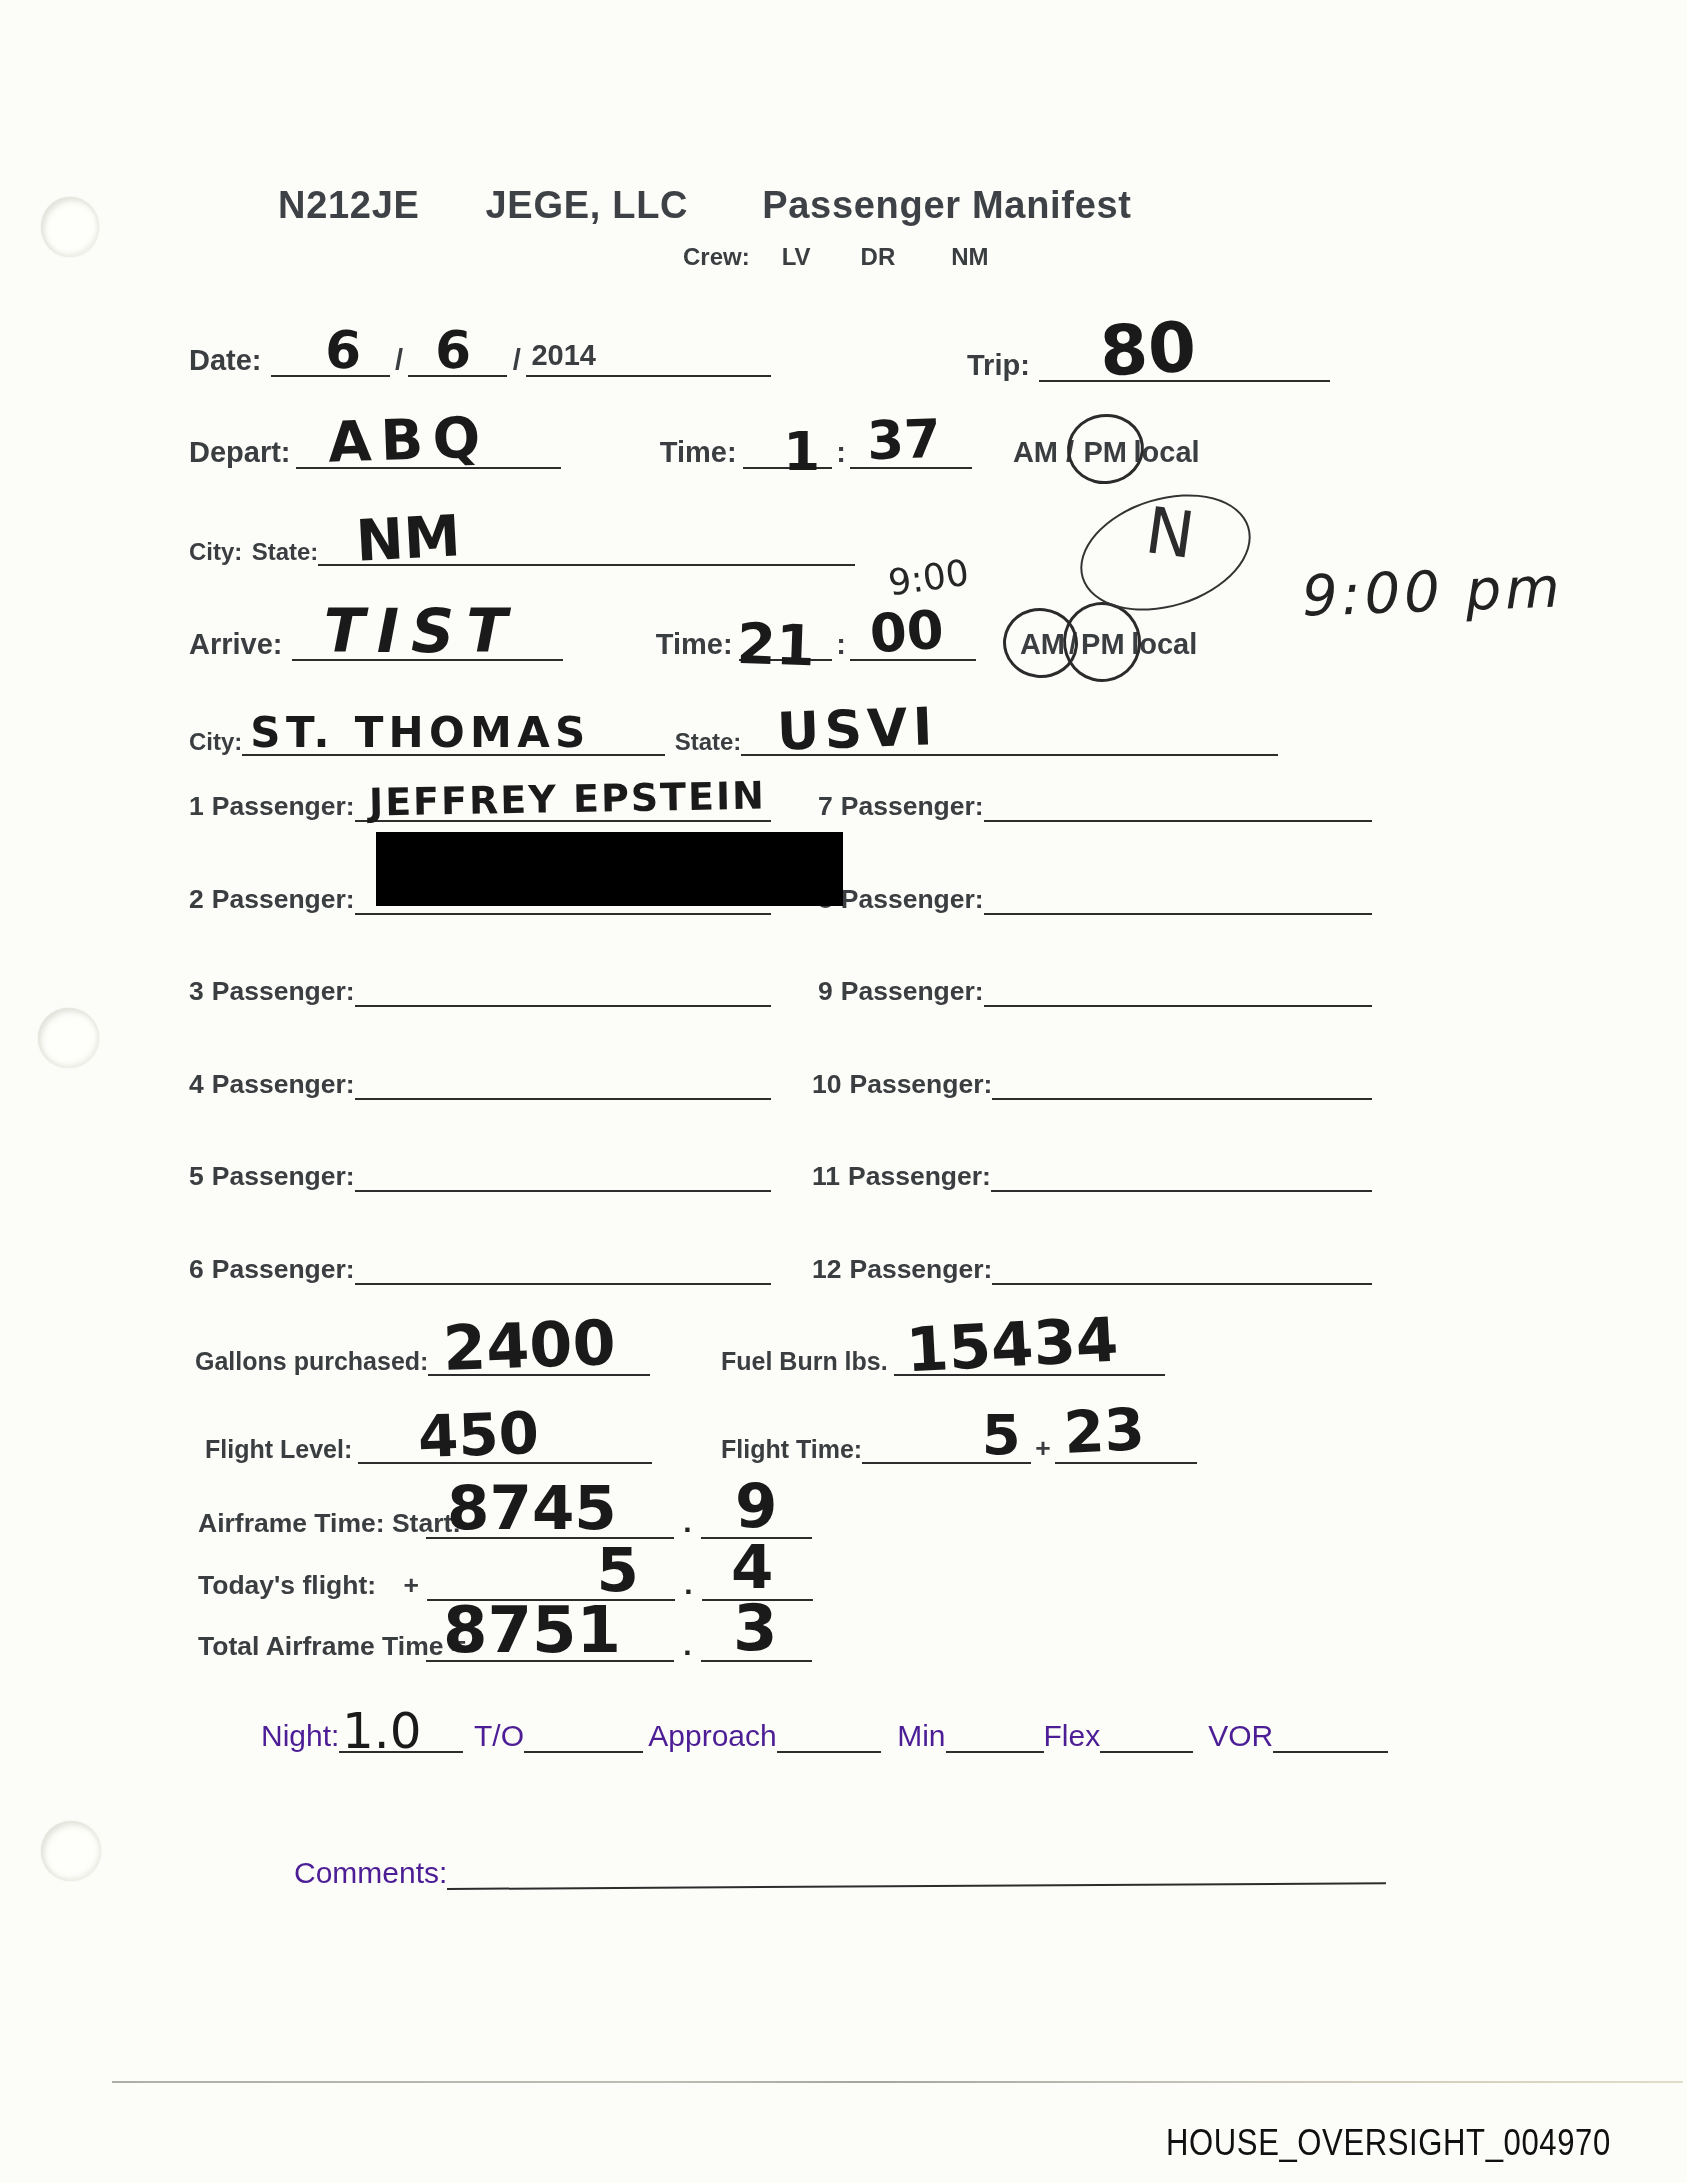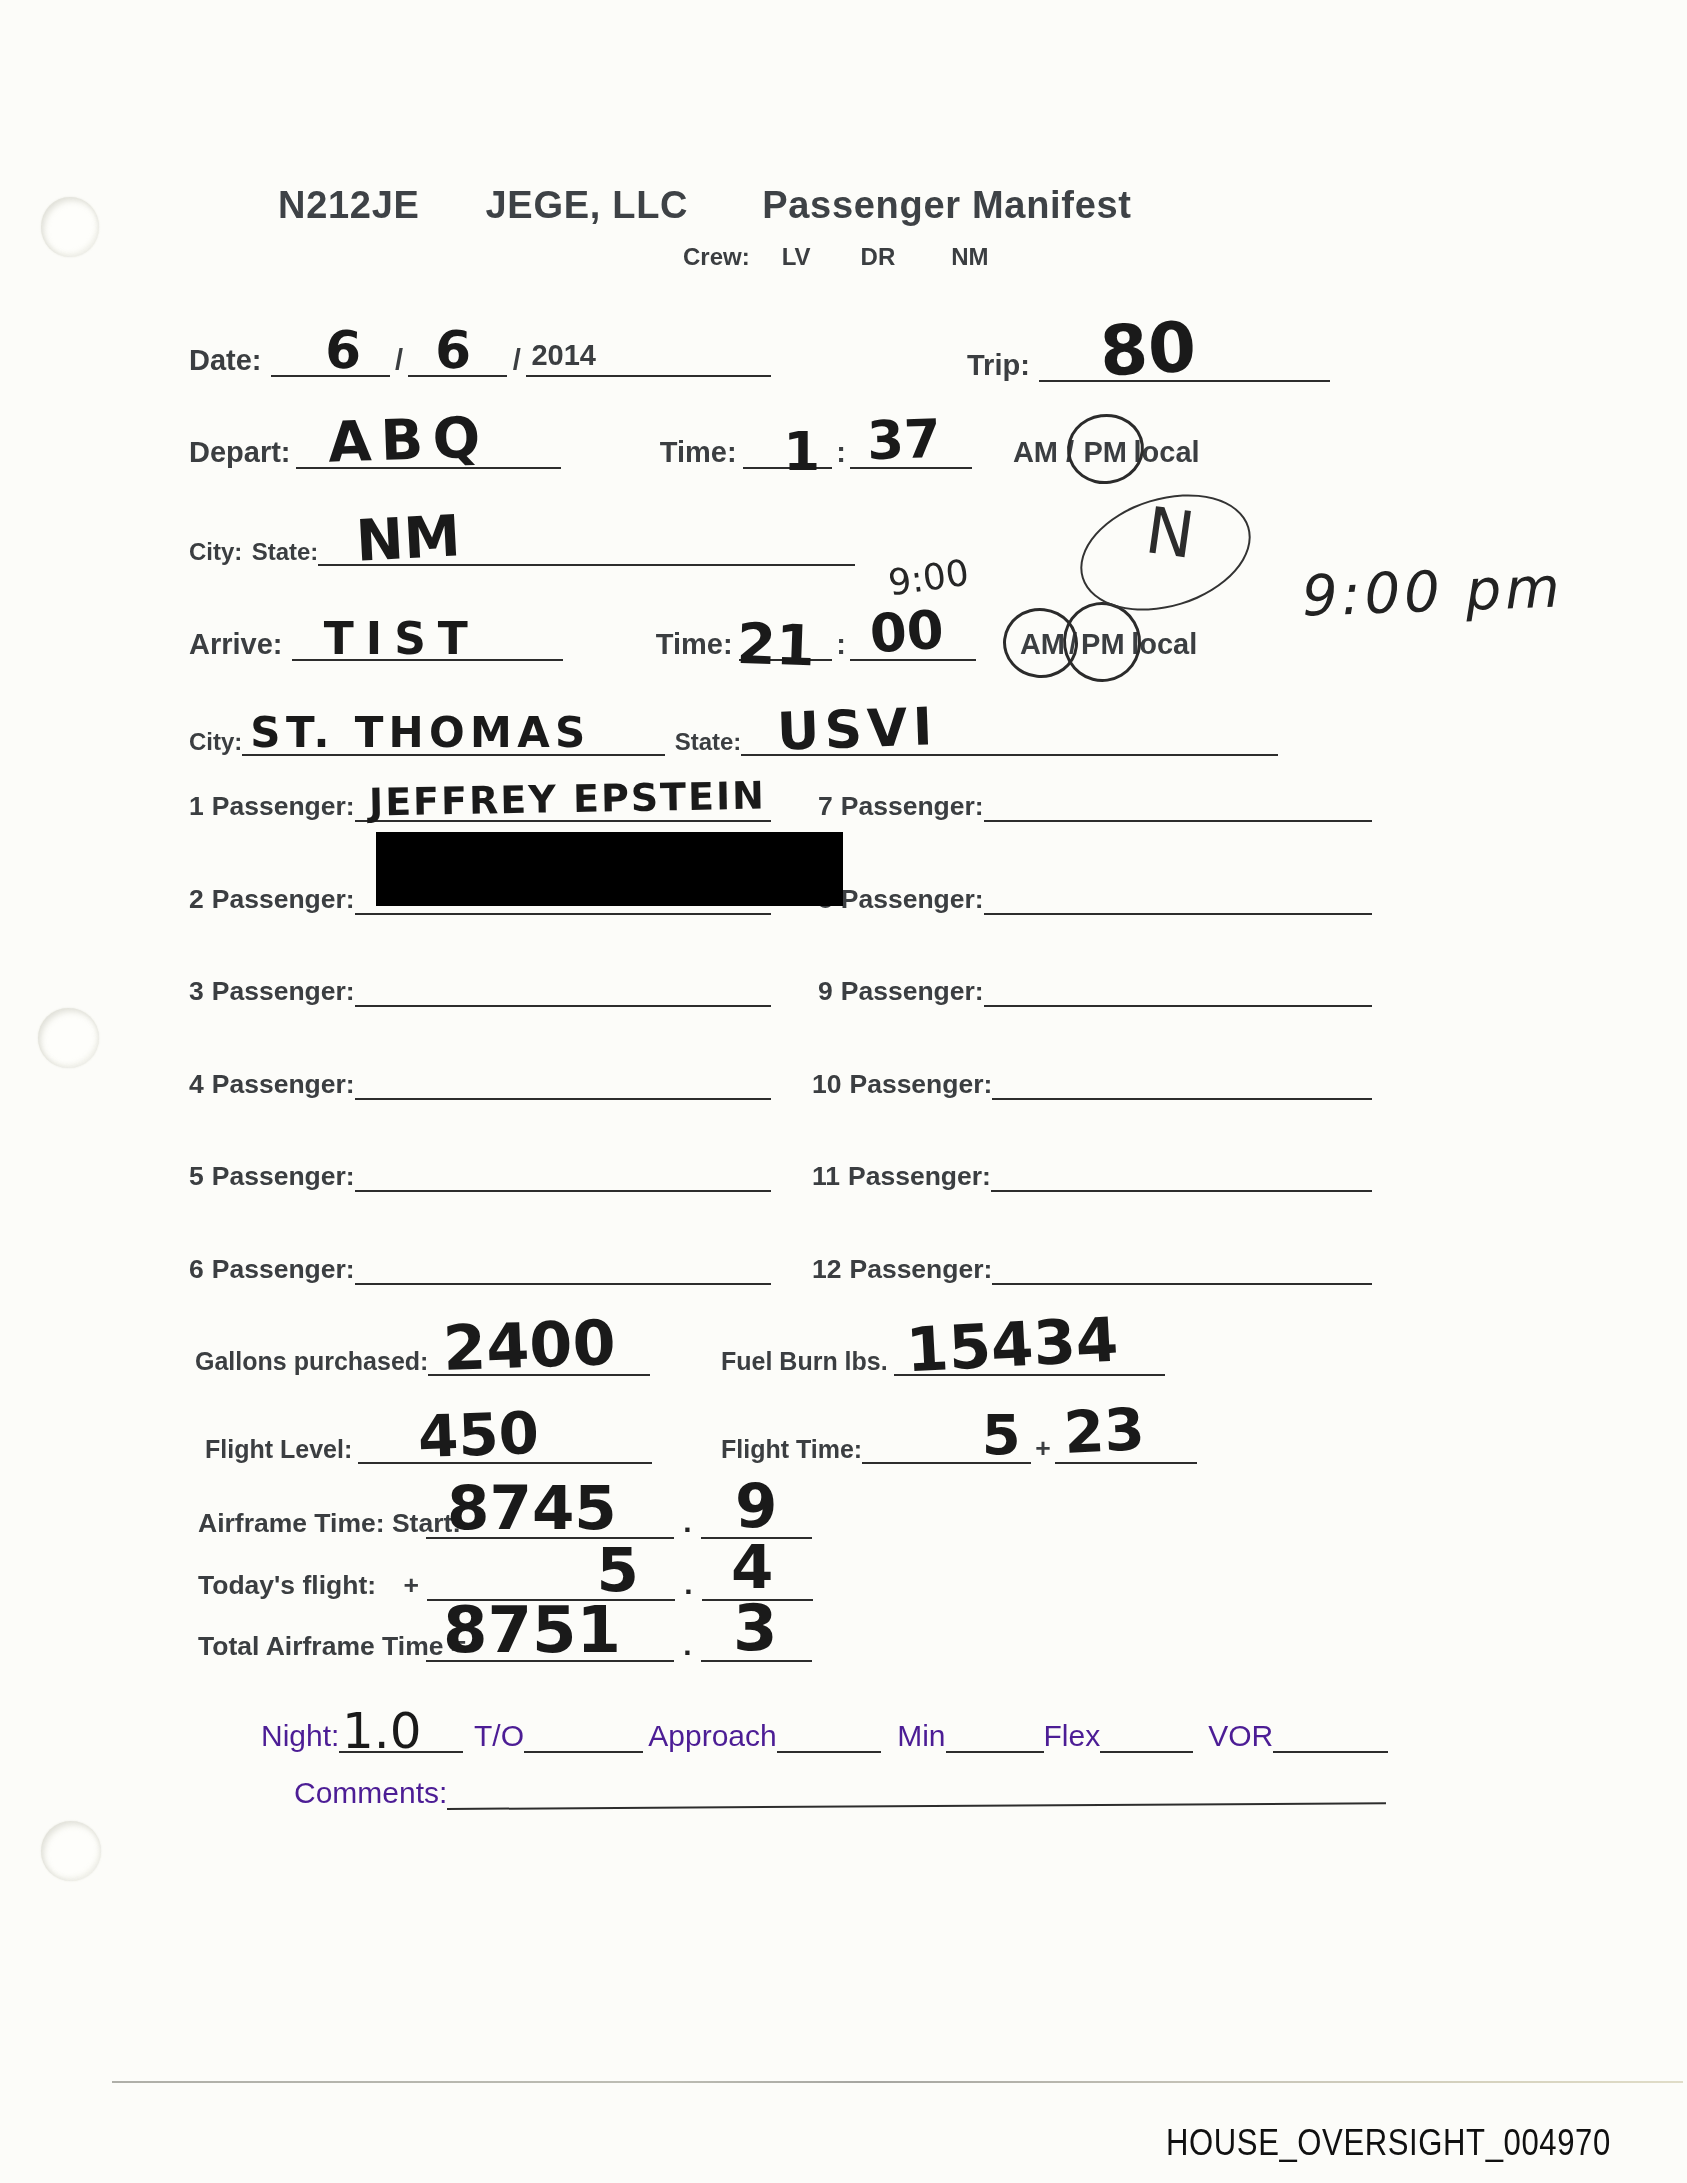--- a/index.html
+++ b/index.html
@@ -104,21 +104,21 @@
     <span class="b36">City:</span>
     <span class="b36" style="margin-left:9.3px;">State:</span>
     <span class="seg" style="width:537px;">
       <span class="hw" style="font-size:57px;left:38px;bottom:0px;transform:rotate(-3deg);">NM</span>
     </span>
   </div>
 
   <div class="row" style="left:189px;top:623px;">
     <span class="b44">Arrive:</span>
     <span class="seg" style="width:271px;margin-left:9.3px;">
-      <span class="hw" style="font-size:44px;letter-spacing:12px;left:32px;bottom:0px;">TIST</span>
+      <span class="hw" style="font-size:60px;letter-spacing:12px;left:32px;bottom:0px;font-style:italic;">TIST</span>
     </span>
     <span class="b44" style="margin-left:93px;">Time:</span>
     <span class="seg" style="width:93px;margin-left:6.6px;">
       <span class="hw" style="font-size:56px;right:17px;bottom:-12px;transform:rotate(2deg);">21</span>
     </span>
     <span class="b44" style="padding:0 4px;">:</span>
     <span class="seg" style="width:126px;">
       <span class="hw" style="font-size:53px;left:20px;bottom:2.6px;transform:rotate(-4deg);">00</span>
     </span>
     <span class="circ" style="margin-left:44px;">
@@ -290,21 +290,21 @@
     <span class="lt46" style="margin-left:5.3px;">Approach</span>
     <span class="seg" style="width:104px;border-bottom-width:2px;"></span>
     <span class="lt46" style="margin-left:16.5px;">Min</span>
     <span class="seg" style="width:98px;border-bottom-width:2px;"></span>
     <span class="lt46">Flex</span>
     <span class="seg" style="width:93px;border-bottom-width:2px;"></span>
     <span class="lt46" style="margin-left:15px;">VOR</span>
     <span class="seg" style="width:115px;border-bottom-width:2px;"></span>
   </div>
 
-  <div class="row" style="left:294px;top:1772px;">
+  <div class="row" style="left:294px;top:1852px;">
     <span class="lt46">Comments:</span>
     <span class="seg" style="width:939px;border-bottom-width:2px;transform:rotate(-0.35deg);transform-origin:left bottom;"></span>
   </div>
 
   <div class="faintline" style="left:112px;top:2081px;width:1571px;"></div>
   <div class="bates" style="left:1166px;top:2122px;">HOUSE_OVERSIGHT_004970</div>
 
 </div>
 
 

